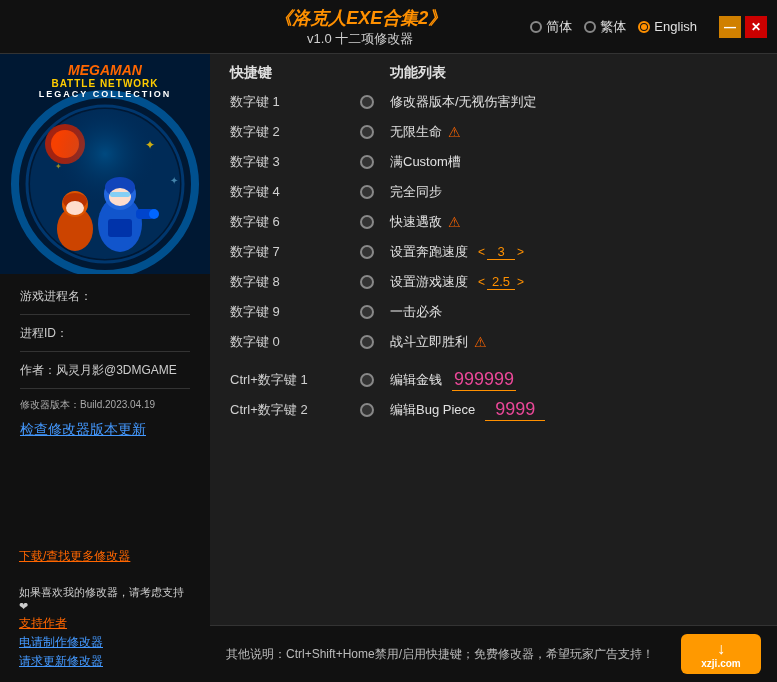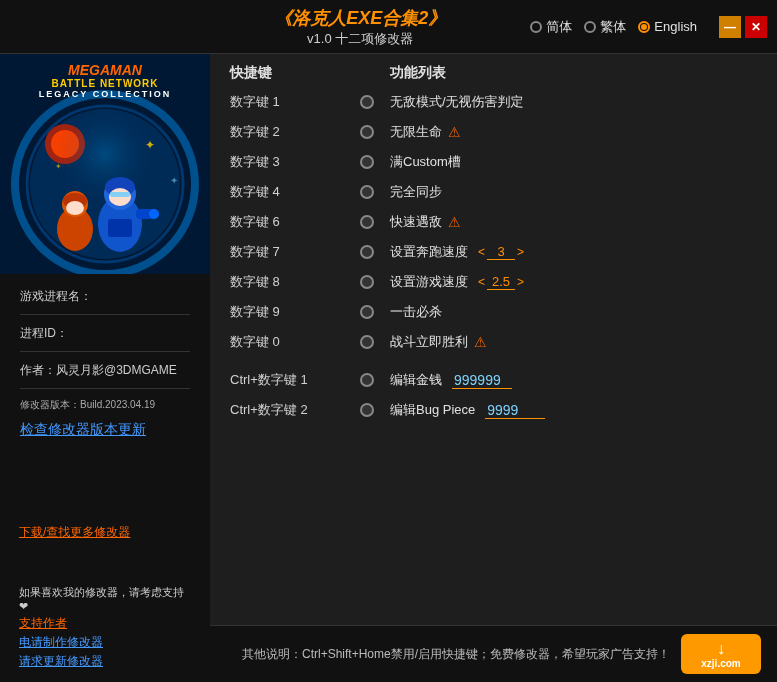--- a/index.html
+++ b/index.html
@@ -242,45 +242,44 @@
     .speed-val {
       border-bottom: 1px solid #ff9000;
       color: #ff9000;
       min-width: 28px;
       text-align: center;
       font-size: 13px;
       padding: 0 2px;
     }
     .edit-input {
       border-bottom: 1px solid #ff9000;
-      color: #7dd3fc;
+      color: #ec4899;
       min-width: 60px;
-      text-align: left;
-      font-size: 14px;
+      text-align: center;
+      font-size: 18px;
       padding: 0 2px;
       margin-left: 4px;
     }
     .separator {
       height: 8px;
     }
 
     
     .bottom-bar {
       background: #111;
       padding: 8px 16px;
       display: flex;
       align-items: center;
       justify-content: space-between;
       border-top: 1px solid #333;
       font-size: 12px;
       color: #bbb;
     }
     .bottom-note {
       flex: 1;
-      margin-left: 16px;
     }
     .xzji-logo {
       width: 80px;
       height: 40px;
       background: #ff9900;
       border-radius: 6px;
       display: flex;
       flex-direction: column;
       align-items: center;
       justify-content: center;
@@ -397,21 +396,21 @@
       <div>进程ID：</div>
       <div class="divider"></div>
       <div>作者：风灵月影@3DMGAME</div>
       <div class="divider"></div>
       <div class="version-text">修改器版本：Build.2023.04.19</div>
       <div class="update-link">检查修改器版本更新</div>
     </div>
 
     <div class="left-links">
       <span class="left-link highlight">下载/查找更多修改器</span><br>
-      <span class="left-link" style="color:#ccc;text-decoration:none;font-size:11px;margin-top:24px;">如果喜欢我的修改器，请考虑支持❤</span>
+      <span class="left-link" style="color:#ccc;text-decoration:none;font-size:11px;">如果喜欢我的修改器，请考虑支持❤</span>
       <span class="left-link highlight">支持作者</span>
       <span class="left-link">电请制作修改器</span>
       <span class="left-link">请求更新修改器</span>
     </div>
   </div>
 
   <div class="right-panel">
     <div class="col-headers">
       <div class="col-key">快捷键</div>
       <div class="col-dot"></div>
@@ -419,21 +418,21 @@
     </div>
 
     <div class="cheat-list">
 
       <div class="cheat-row">
         <div class="cheat-key">数字键 1</div>
         <div class="cheat-dot-area">
             <span class="cheat-dot"></span>
           </div>
         <div class="cheat-func">
-            <span>无敌模式/无视伤害判定</span>
+            <span>修改器版本/无视伤害判定</span>
           </div>
       </div>
 
       <div class="cheat-row">
         <div class="cheat-key">数字键 2</div>
         <div class="cheat-dot-area">
             <span class="cheat-dot"></span>
           </div>
         <div class="cheat-func">
           <span>无限生命</span>

